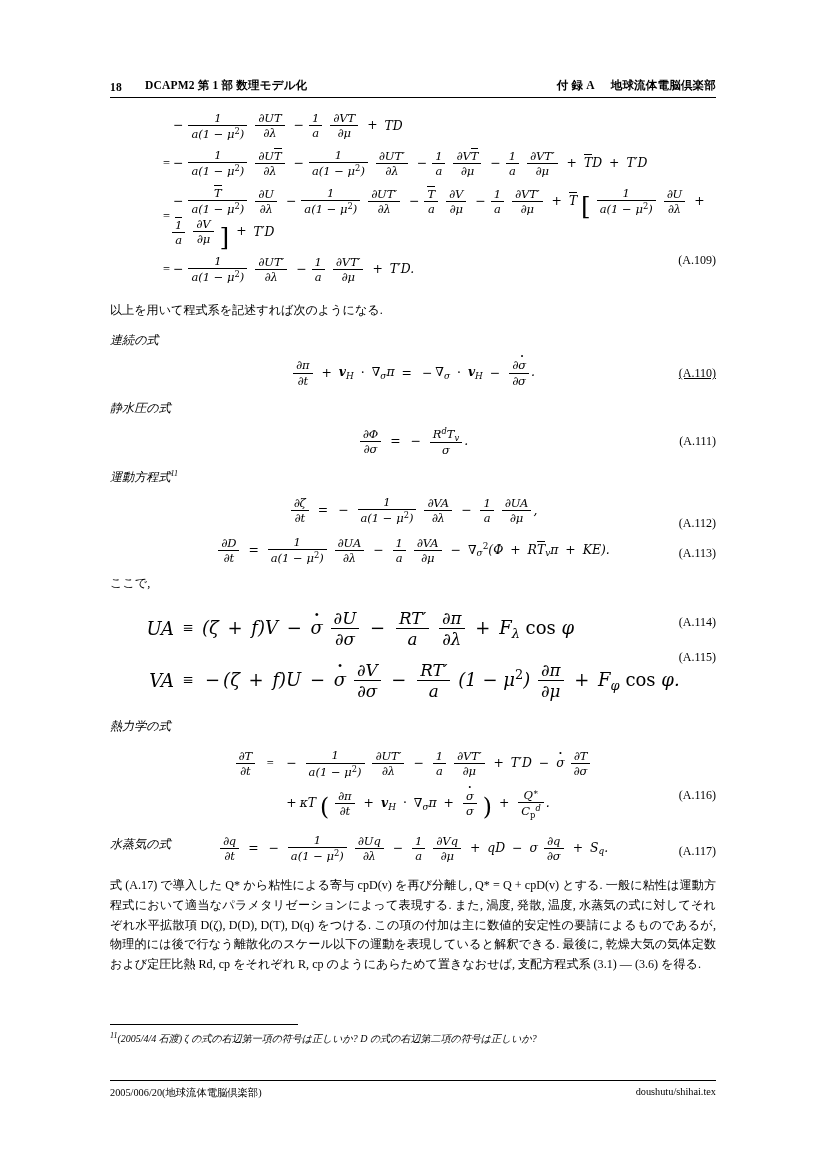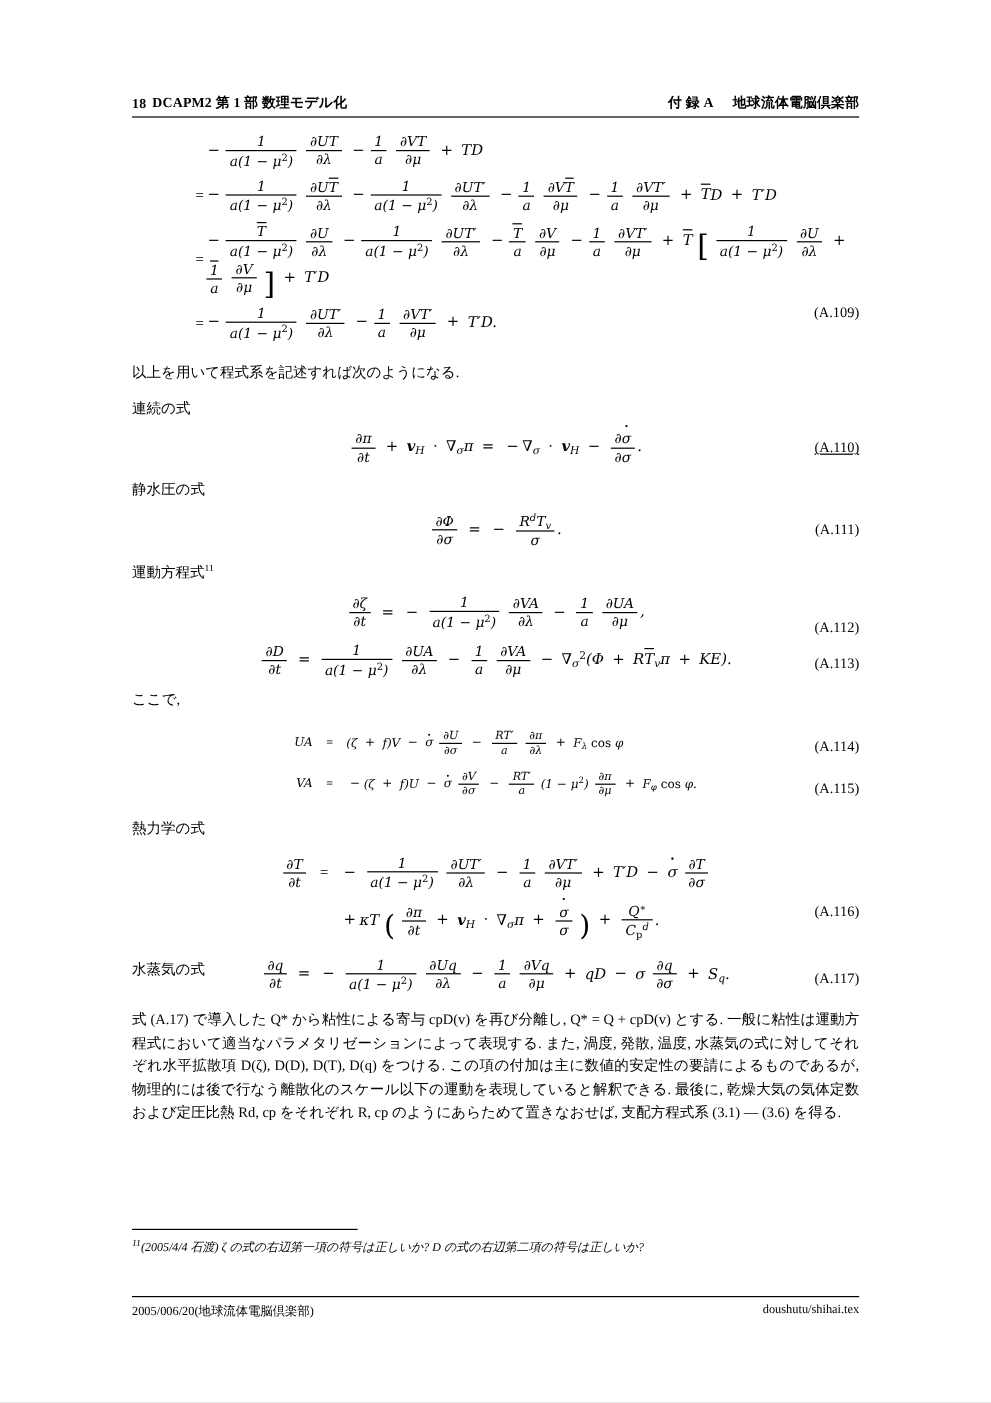--- a/index.html
+++ b/index.html
@@ -29,41 +29,42 @@
   .runhead {
     display: flex;
     align-items: flex-end;
     font-size: 11.5px;
     font-weight: bold;
     padding-bottom: 4px;
     border-bottom: 1.1px solid #000;
     letter-spacing: 0.2px;
   }
   .runhead .pageno {
-    margin-right: 5px;
+    margin-right: 23px;
   }
   .runhead .left {
     flex: 0 0 auto;
   }
   .runhead .right {
     margin-left: auto;
     display: flex;
     gap: 16px;
   }
   
   .para {
     font-size: 12.1px;
     line-height: 1.62;
     margin: 13px 0 0 0;
     text-align: justify;
   }
   .para.tight { margin-top: 9px; }
   .label-line {
     font-size: 12.1px;
     margin: 12px 0 0 0;
+    font-style: italic;
   }
   sup.fn {
     font-size: 8px;
     vertical-align: super;
   }
   
   .math {
     font-family: "DejaVu Serif", serif;
     font-style: italic;
   }
@@ -165,21 +166,21 @@
   td.relcol {
     width: 36px;
     text-align: right;
     font-style: normal;
     padding-right: 7px;
   }
   
   table.defeq {
     border-collapse: collapse;
     margin: 2px auto 0 auto;
-    font-size: 10px;
+    font-size: 18px;
   }
   table.defeq td { padding: 5px 0; vertical-align: middle; }
   td.lhs { text-align: right; padding-right: 14px; }
   td.eqv { text-align: center; width: 28px; font-style: normal; }
   
   table.multieq {
     border-collapse: collapse;
     margin: 2px auto 0 auto;
     font-size: 12.4px;
   }

